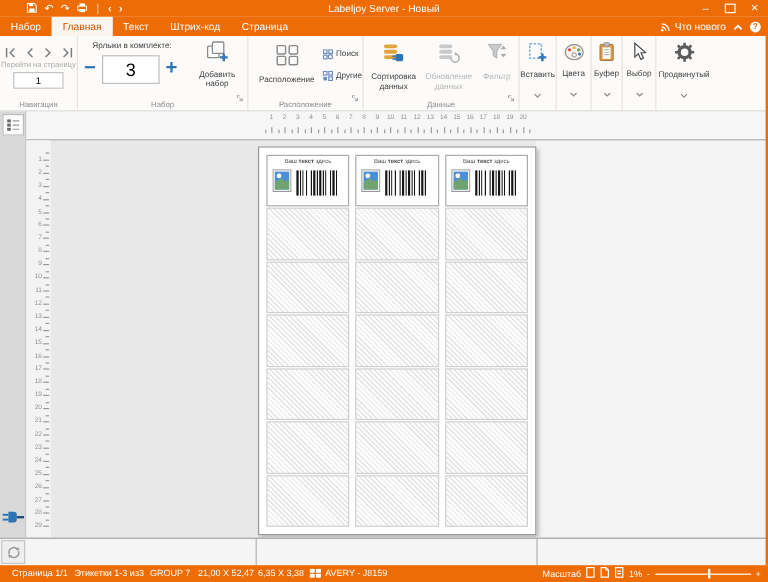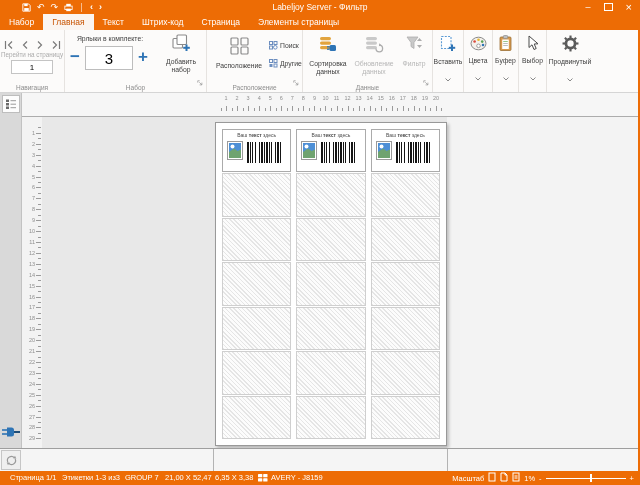--- a/index.html
+++ b/index.html
@@ -115,35 +115,47 @@
     <span class="glyph">↷</span>
     <span><svg width="9" height="9" viewBox="0 0 16 16">
           <rect x="1.5" y="5.5" width="13" height="6" fill="none" stroke="#fff" stroke-width="1.5"></rect>
           <rect x="4" y="1.5" width="8" height="4" fill="#fff"></rect>
           <rect x="4" y="10" width="8" height="4.5" fill="#fff"></rect>
         </svg></span>
     <span class="qat-sep"></span>
     <span class="glyph" style="font-weight:bold">‹</span>
     <span class="glyph" style="font-weight:bold">›</span>
   </div>
-  <span class="win-title">Labeljoy Server - Фильтр</span>
+  <span class="win-title">Labeljoy Server - Новый</span>
   <div class="winbtns">
     <span>–</span>
     <span class="maxbox"></span>
     <span style="font-size:11px">×</span>
   </div>
 </div>
 
 <div class="tabrow">
   <span class="tab">Набор</span>
   <span class="tab active">Главная</span>
   <span class="tab">Текст</span>
   <span class="tab">Штрих-код</span>
   <span class="tab">Страница</span>
-  <span class="tab">Элементы страницы</span>
+  <div class="tabrow-right">
+    <span class="whatsnew">
+      <svg width="9" height="9" viewBox="0 0 12 12">
+          <circle cx="2.5" cy="9.5" r="1.4" fill="#fff"></circle>
+          <path d="M2 6 a4.5 4.5 0 0 1 4.5 4.5 M2 2.5 a8 8 0 0 1 8 8" fill="none" stroke="#fff" stroke-width="1.4"></path>
+        </svg>
+      <span>Что нового</span>
+    </span>
+    <span><svg width="8" height="6" viewBox="0 0 8 6">
+          <polyline points="1,4.5 4,1.5 7,4.5" fill="none" stroke="#fff" stroke-width="1.4"></polyline>
+        </svg></span>
+    <span class="helpcircle">?</span>
+  </div>
 </div>
 
 <div class="ribbon">
 
   <div class="rgroup g-nav">
     <div class="nav-btns">
       <span><svg width="10" height="10" viewBox="0 0 10 10">
             <line x1="1.5" y1="1" x2="1.5" y2="9" stroke="#7A7A7A" stroke-width="1.2"></line>
             <polyline points="8,1.5 4.5,5 8,8.5" fill="none" stroke="#7A7A7A" stroke-width="1.2"></polyline>
           </svg></span>

